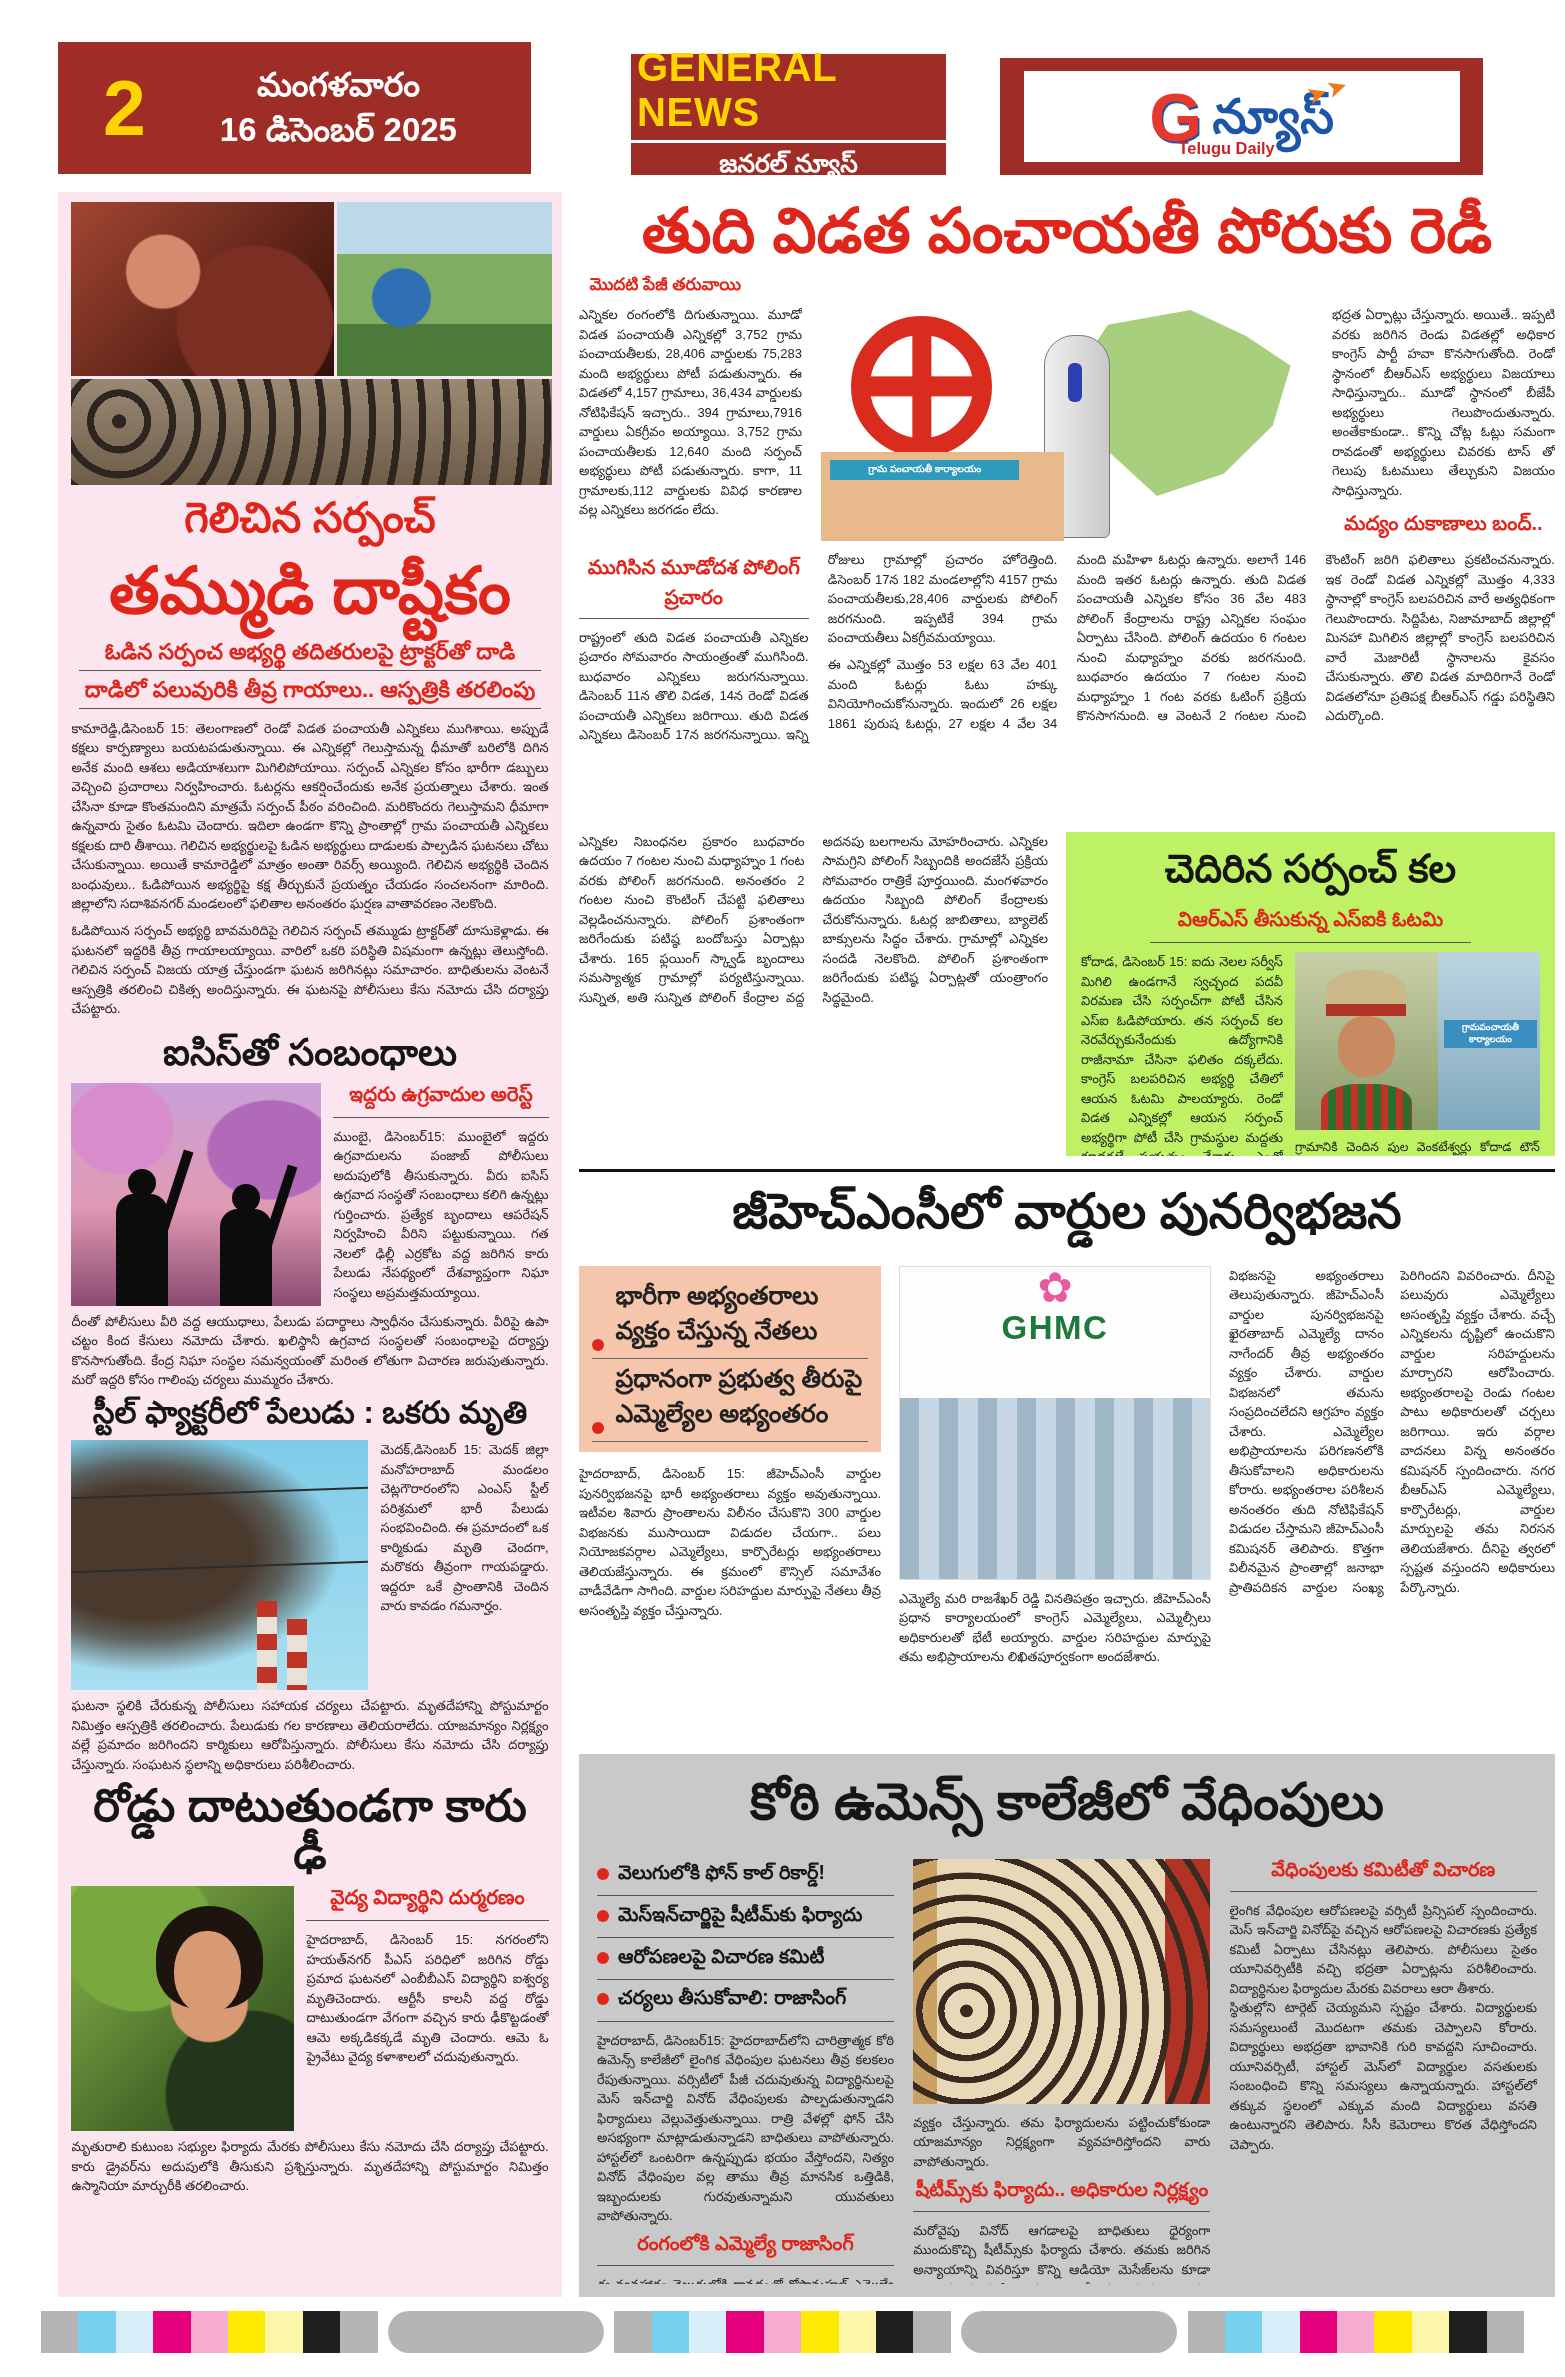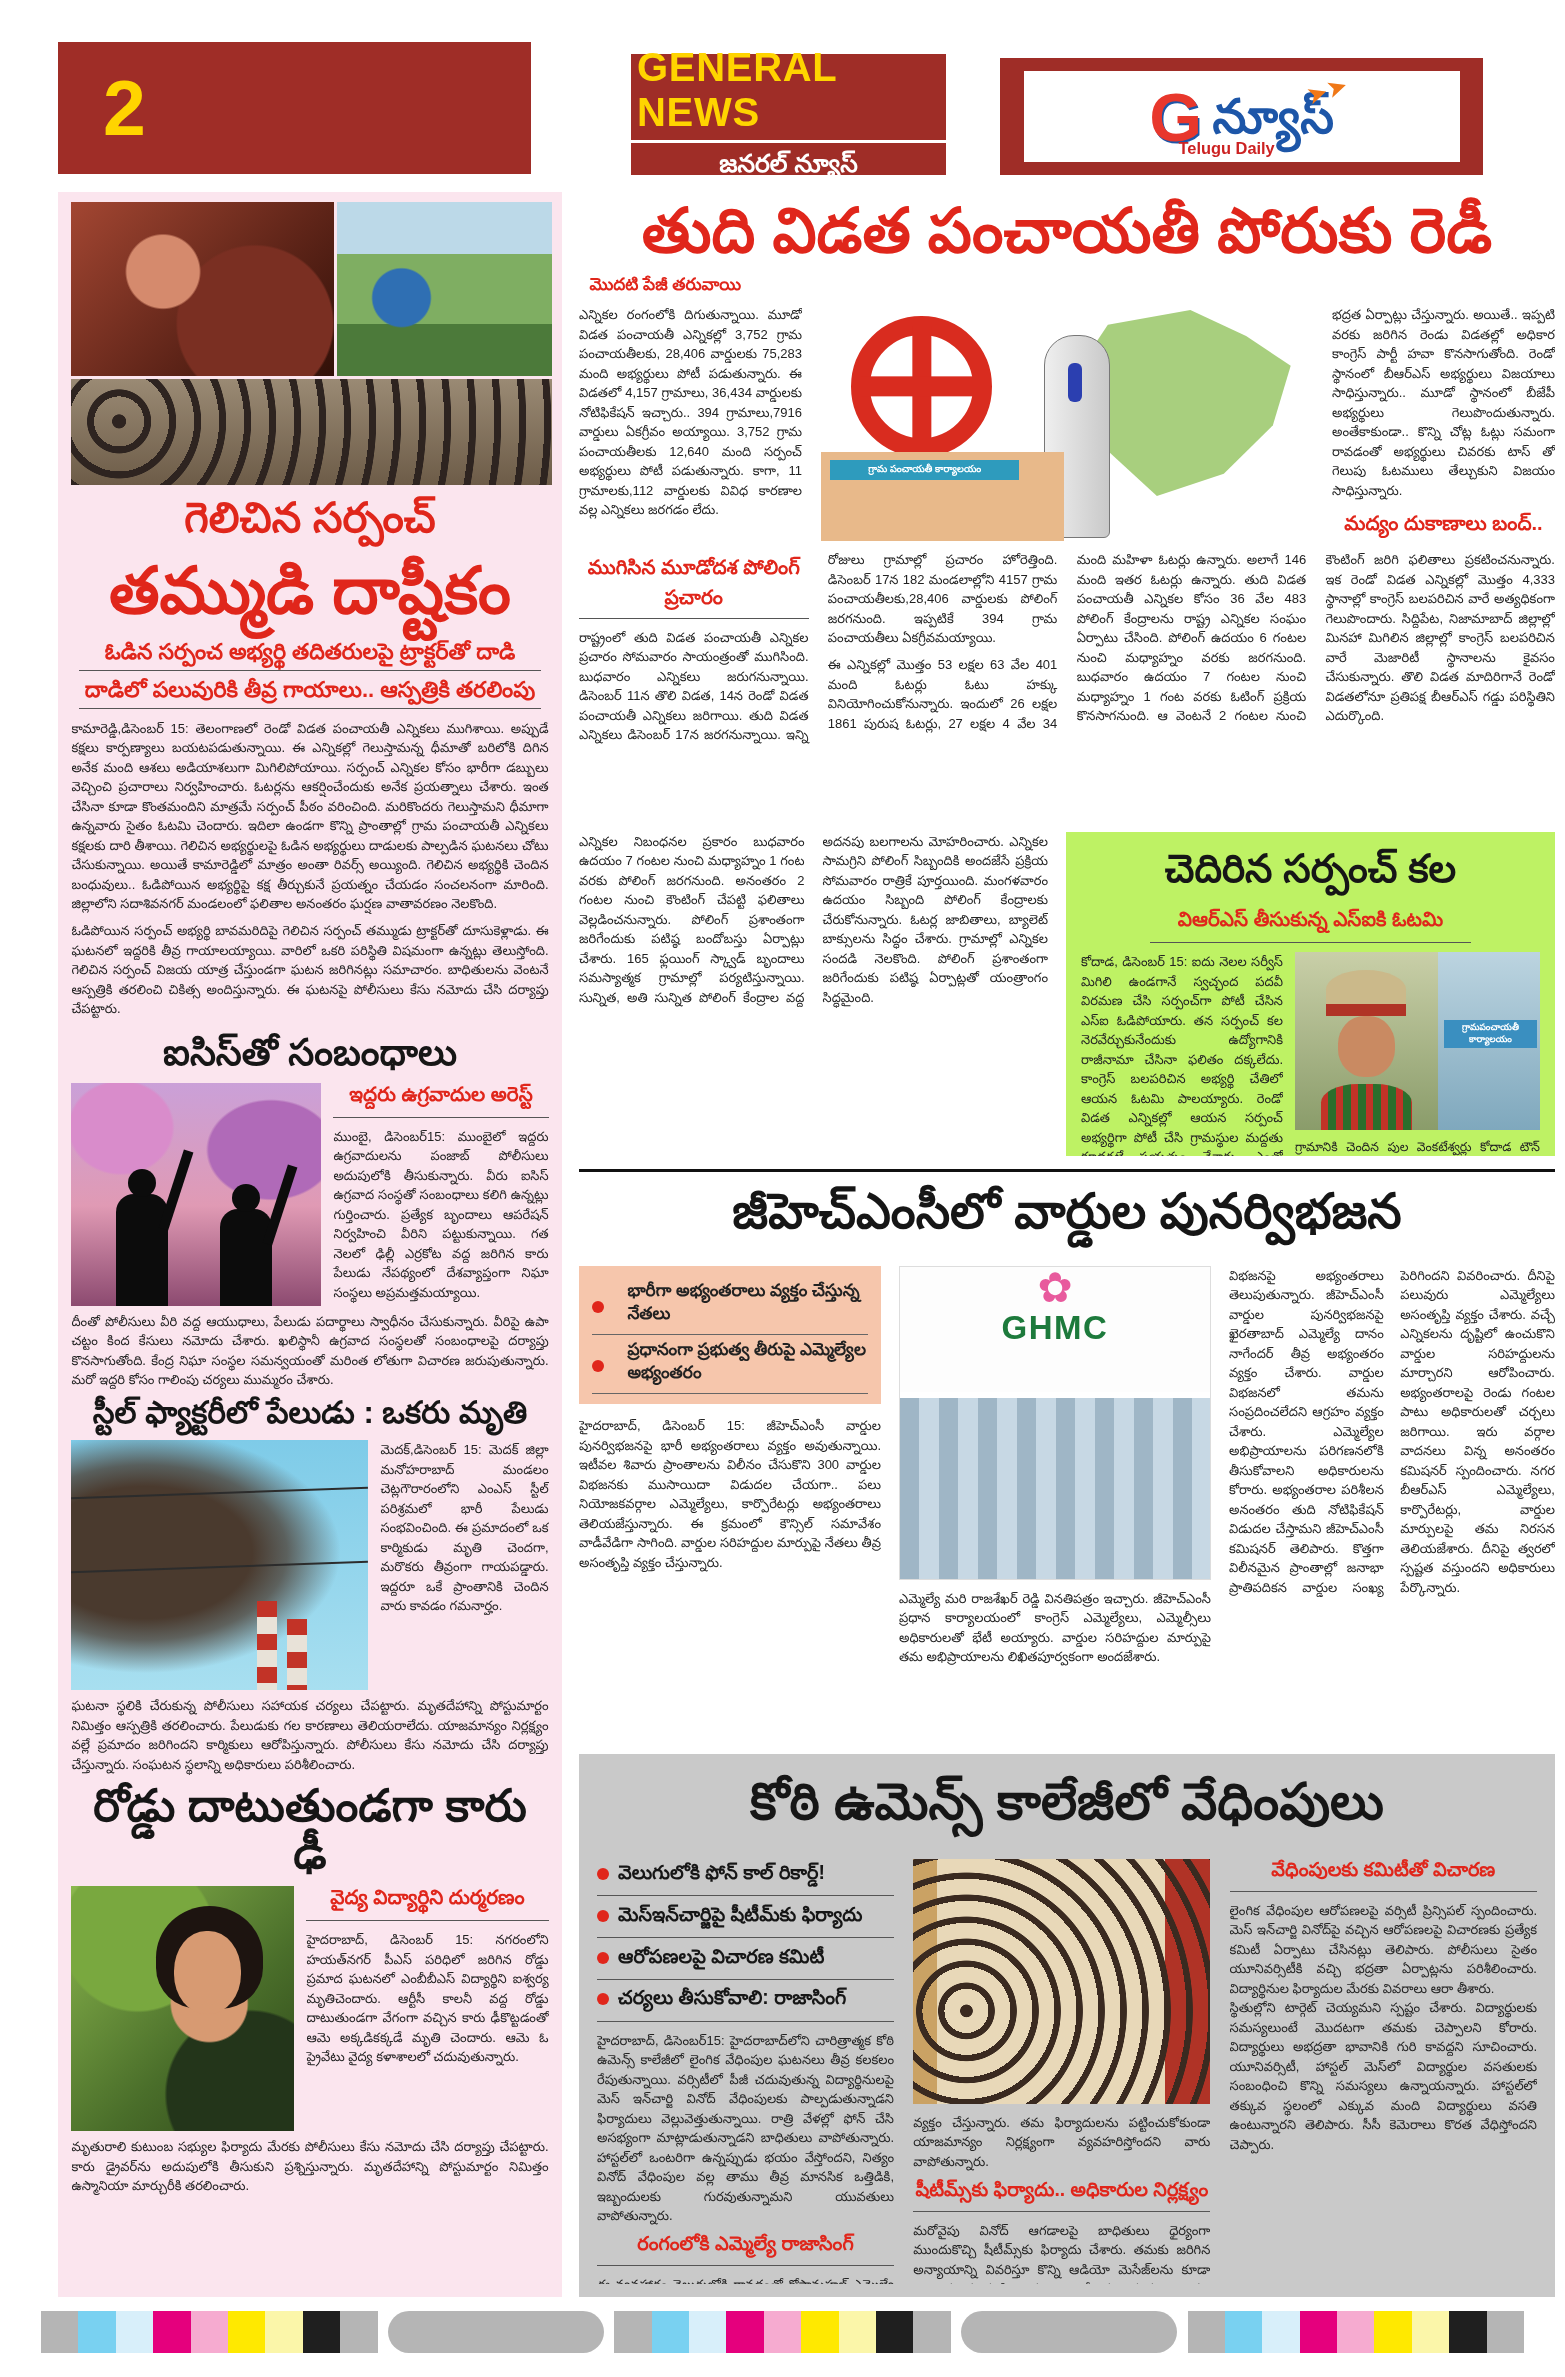--- a/index.html
+++ b/index.html
@@ -107,21 +107,21 @@
   .garland{position:absolute;left:18%;bottom:0;width:64%;height:26%;background:
       repeating-linear-gradient(90deg,#c23327 0 7.4px,#2c6e2c 7.4px 15px);border-radius:40% 40% 0 0;}
   .officer-b{flex:1;position:relative;background:linear-gradient(180deg,#bcd4e0,#7fa8bd);}
   .bsign{position:absolute;left:6%;top:38%;width:88%;background:#3a8fc0;color:#fff;font-size:9px;
          font-weight:bold;text-align:center;padding:2.2px 1.5px;}
   .rule{height:2.2px;background:#111;margin:13.4px 0 7.4px;flex:none;}
   .ghmc-head{color:#161616;font-size:49px;font-weight:bold;text-align:center;margin:4.5px 0 13.4px;flex:none;}
   .ghmc-row{display:flex;gap:18px;height:473px;overflow:hidden;flex:none;}
   .ghmc-c1{width:302px;flex:none;}
   .bulletbox{background:#f6c6ac;padding:10.4px 13.4px;margin-bottom:12px;}
-  .bullet{display:flex;gap:23px;align-items:center;font-size:17px;font-weight:bold;color:#222;
+  .bullet{display:flex;gap:11px;align-items:flex-end;font-size:25px;font-weight:bold;color:#222;
           padding:4.5px 0 7.4px;border-bottom:0.7px solid #666;}
   .bullet:last-child{border-bottom:0.7px solid #666;}
   .dot{width:12px;height:12px;border-radius:50%;background:#e0261b;flex:none;margin-top:6px;}
   .ghmc-c2{width:312px;flex:none;display:flex;flex-direction:column;}
   .ph-ghmc{height:312px;background:#fff;position:relative;margin-bottom:9px;border:0.7px solid #ddd;}
   .ghmc-logo{position:absolute;left:0;top:0;width:100%;height:40%;background:#fdfdfd;text-align:center;}
   .ghmc-flower{color:#e85a9d;font-size:42px;line-height:1;}
   .ghmc-word{color:#1d7a3c;font-size:33px;font-weight:bold;letter-spacing:1.5px;}
   .ghmc-bldg{position:absolute;left:0;bottom:0;width:100%;height:58%;background:
       repeating-linear-gradient(90deg,#9fb6c6 0 19.3px,#c7d8e4 19.3px 39px),
@@ -148,20 +148,24 @@
   .cal-block{flex:1;}
   .cal-pill{width:216px;flex:none;background:#b5b5b5;border-radius:22px;margin:0 10.4px;}
 </style>
 </head>
 <body>
 
 <div class="page">
 
   <div class="hdr-left">
     <div class="pageno">2</div>
+    <div class="dateblock">
+      <div>మంగళవారం</div>
+      <div>16 డిసెంబర్ 2025</div>
+    </div>
   </div>
 
   <div class="hdr-center">
     <div class="section-en">GENERAL NEWS</div>
     <div class="section-te">జనరల్ న్యూస్</div>
   </div>
 
   <div class="hdr-logo">
     <div class="logo-inner">
       <span class="logo-g">G</span>

